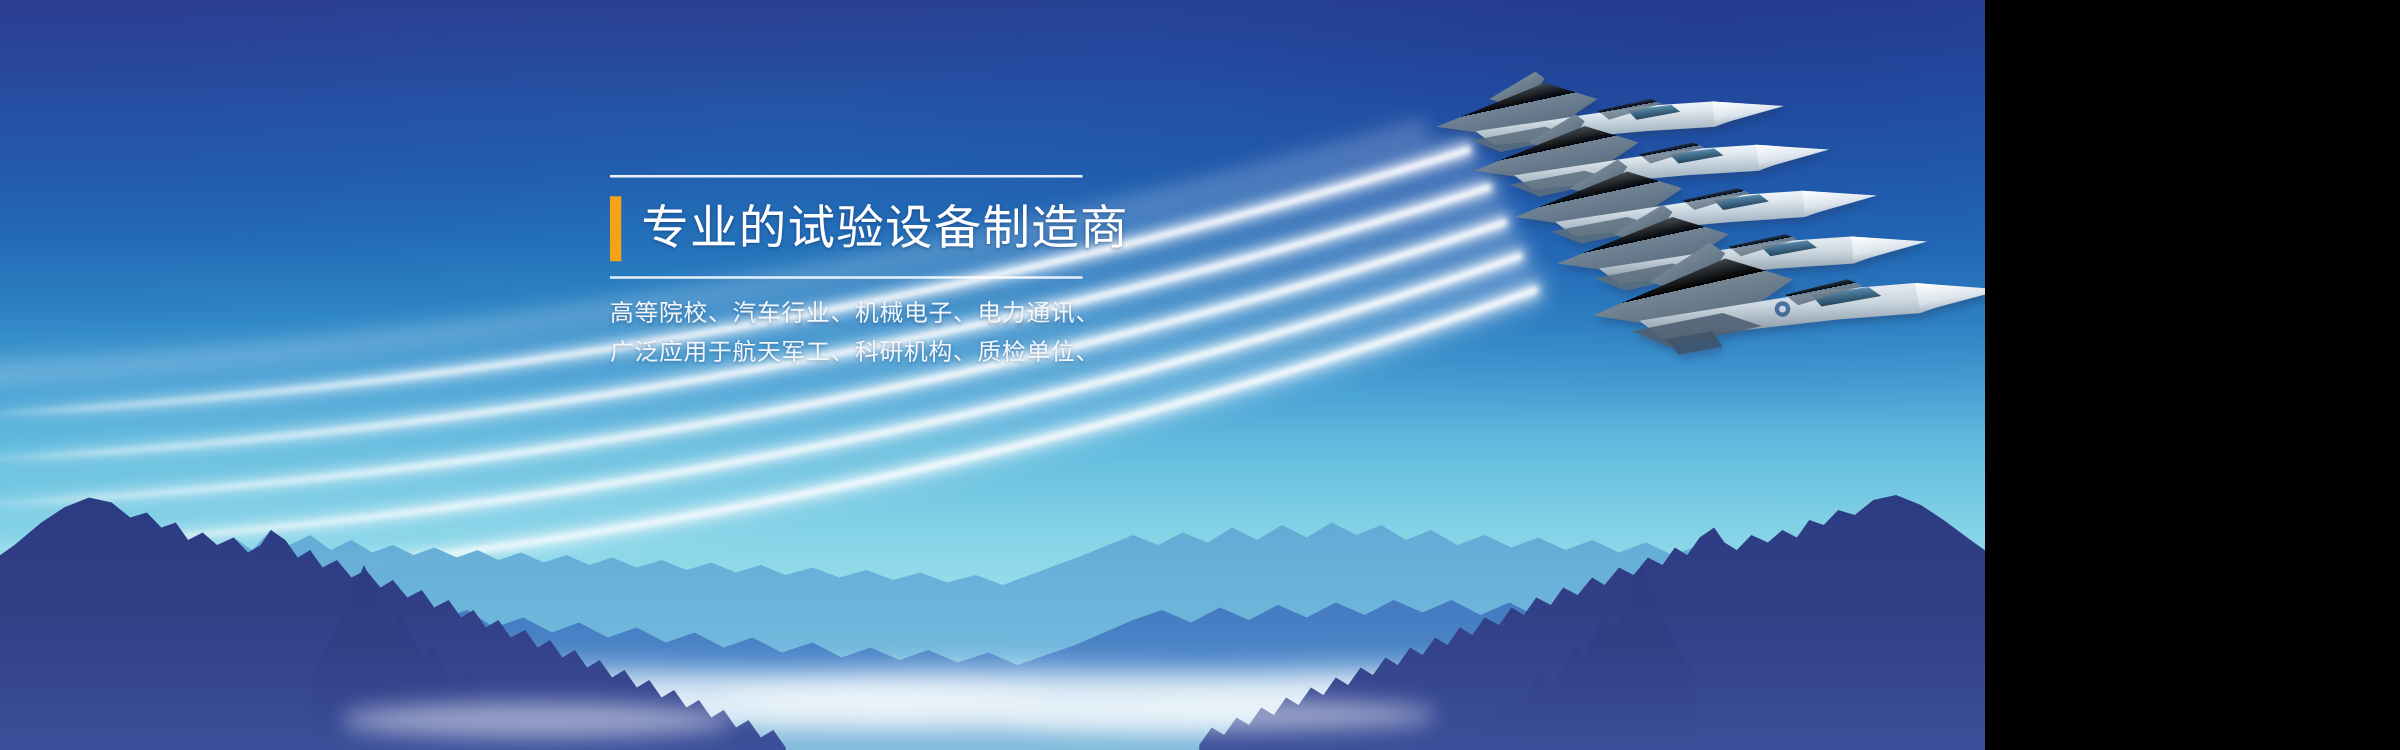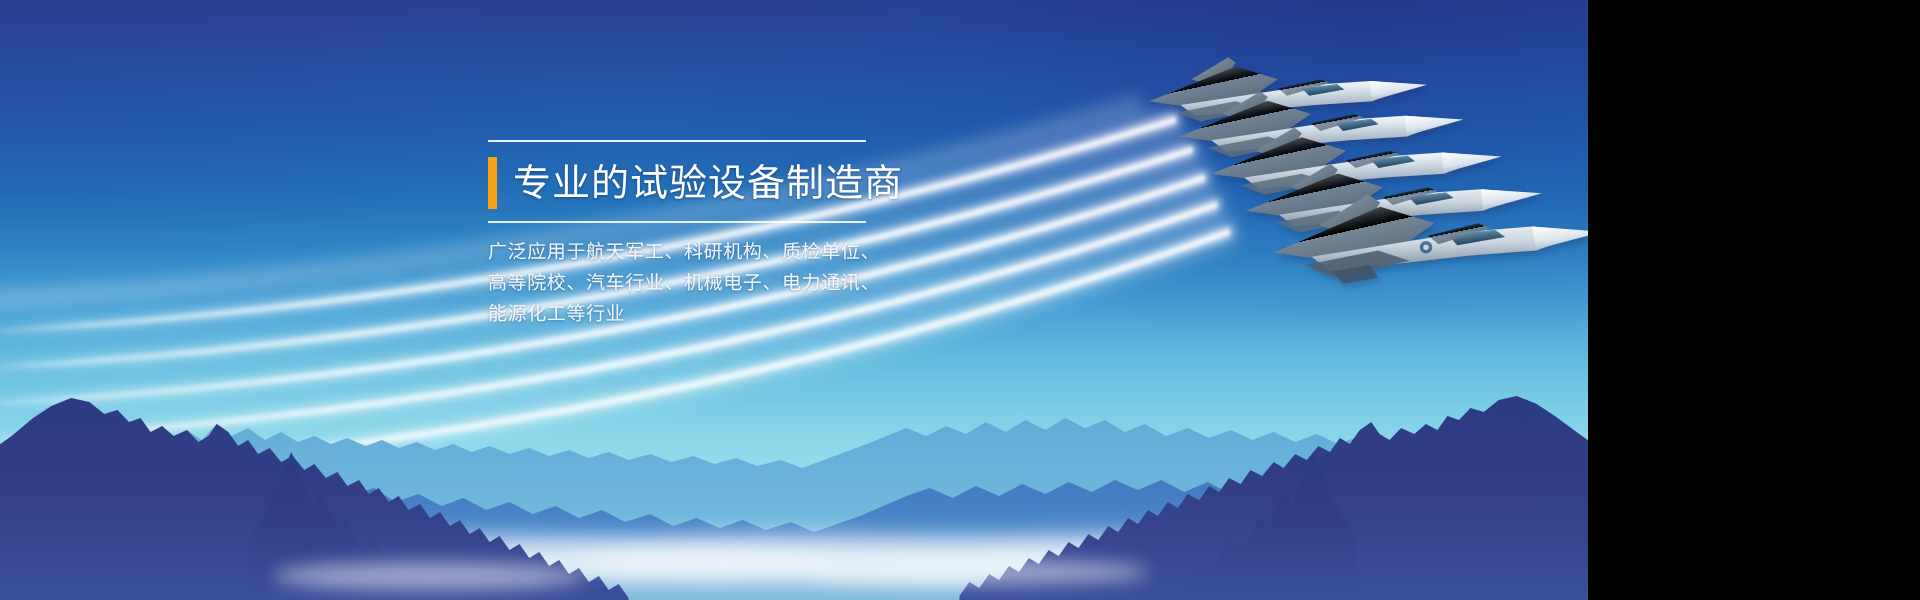--- a/index.html
+++ b/index.html
@@ -425,19 +425,18 @@
     <div class="rule top"></div>
 
     <div class="headline-row">
       <span class="accent-bar"></span>
       <span class="headline">专业的试验设备制造商</span>
     </div>
 
     <div class="rule bottom"></div>
 
     <div class="subcopy">
+      <div>高等院校、汽车行业、机械电子、电力通讯、</div>
       <div>广泛应用于航天军工、科研机构、质检单位、</div>
-      <div>高等院校、汽车行业、机械电子、电力通讯、</div>
-      <div>能源化工等行业</div>
     </div>
   </div>
 
 </div>
 
 </body></html>

